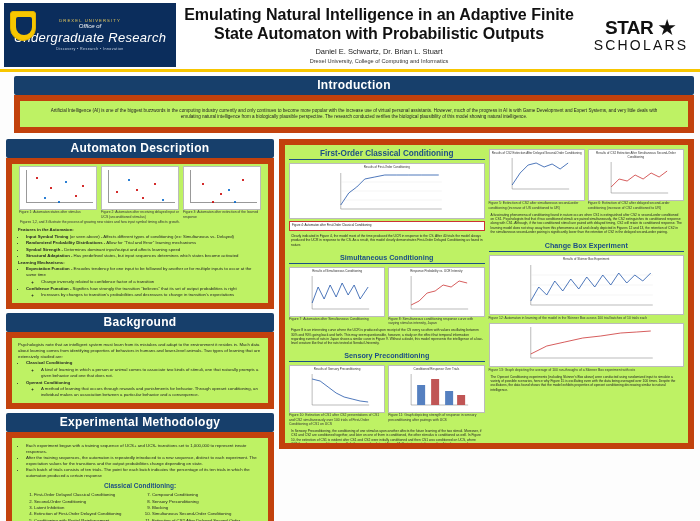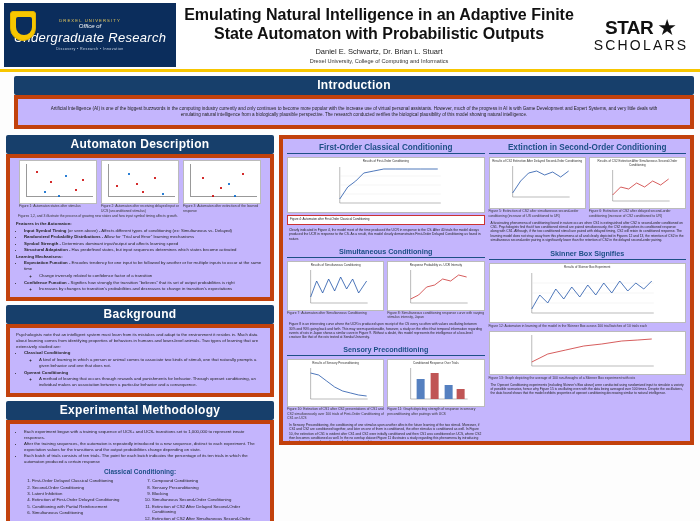--- a/index.html
+++ b/index.html
@@ -47,21 +47,21 @@
   .star-word { font-size:19px; font-weight:bold; letter-spacing:-0.5px; color:#111; }
   .star-glyph { font-size:22px; color:#111; line-height:1; }
   .scholars { font-size:14px; letter-spacing:2.2px; color:#111; margin-top:-2px; }
 
   
   .bar {
     background:#173f6b; color:#fff; text-align:center;
     font-size:12px; font-weight:bold; letter-spacing:.3px;
     padding:2px 0 3px; border-radius:2px;
   }
-  .panel { background:#c4b5fd; border:4px solid #c2410c; }
+  .panel { background:#bef264; border:6px solid #c2410c; }
 
   
   .intro-wrap { margin:4px 6px 6px;padding-left:8px; }
   .intro-body {
     font-size:4.6px; line-height:1.35; text-align:center;
     padding:7px 26px; color:#222;
   }
 
   
   .cols { display:flex; gap:5px; margin:4px 6px 0; }
@@ -350,21 +350,20 @@
               </div>
             </div>
             <div style="display:flex;gap:3px">
               <div class="figcap" style="flex:1">Figure 10: Extinction of CS1 after CS2 presentations of CS1 and CS2 simultaneously over 100 trials of First-Order Conditioning of CS1 on UCS</div>
               <div class="figcap" style="flex:1">Figure 11: Graph depicting strength of response in sensory preconditioning after pairings with UCS</div>
             </div>
             <div class="note">In Sensory Preconditioning, the conditioning of one stimulus upon another affects the future learning of the two stimuli. Moreover, if CS1 and CS2 are conditioned together, and later on one of them is conditioned, the other stimulus is conditioned as well. In Figure 10, the extinction of CS1 is evident after CS1 and CS2 were initially conditioned and then CS1 was conditioned on UCS, where CS2 then becomes conditioned as well. In the no overlap dataset Figure 11 illustrates a study regarding this phenomena by introducing homophones to an odor and a sample of a sucrose solution.</div>
           </div>
 
           <div class="res-col">
-            <div class="sub-h">Extinction in Second-Order Conditioning</div>
             <div style="display:flex;gap:3px">
               <div class="plotbox" style="height:52px;flex:1">
                 <div class="plot-title">Results of CS2 Extinction After Delayed Second-Order Conditioning</div>
                 <svg viewBox="0 0 70 40" width="100%" height="40">
                   <line class="axisline" x1="10" y1="34" x2="67" y2="34"></line>
                   <line class="axisline" x1="10" y1="3" x2="10" y2="34"></line>
                   <polyline class="curve" points="10,30 18,18 26,10 34,8 42,12 50,9 58,14 66,8"></polyline>
                 </svg>
               </div>
               <div class="plotbox" style="height:52px;flex:1">
@@ -375,21 +374,21 @@
                   <polyline class="curve2" points="10,28 18,20 26,22 34,16 42,20 50,14 58,18 66,12"></polyline>
                 </svg>
               </div>
             </div>
             <div style="display:flex;gap:3px">
               <div class="figcap" style="flex:1">Figure 5: Extinction of CS2 after simultaneous second-order conditioning (increase of US conditioned to UR)</div>
               <div class="figcap" style="flex:1">Figure 6: Extinction of CS2 after delayed second-order conditioning (increase of CS2 conditioned to UR)</div>
             </div>
             <div class="note">A fascinating phenomena of conditioning found in nature occurs when CS1 is extinguished after CS2 is second-order conditioned on CS1. Psychologists find that if two conditioned stimuli are paired simultaneously, the CS2 extinguishes its conditioned response along with CS1. Although, if the two conditioned stimuli are paired with delayed timing, CS2 will retain its conditioned response. The learning model does not stray away from this phenomena at all and clearly depicted in Figures 12 and 13, the retention of CS2 in the simultaneous second-order pairing is significantly lower than the retention of CS2 in the delayed second-order pairing.</div>
 
-            <div class="sub-h sm" style="margin-top:4px">Skinner Box Signifies</div>
+            <div class="sub-h sm" style="margin-top:4px">Change Box Experiment</div>
             <div class="plotbox" style="height:60px">
               <div class="plot-title">Results of Skinner Box Experiment</div>
               <svg viewBox="0 0 140 50" width="100%" height="50">
                 <line class="axisline" x1="14" y1="44" x2="136" y2="44"></line>
                 <line class="axisline" x1="14" y1="4" x2="14" y2="44"></line>
                 <line class="gridline" x1="14" y1="14" x2="136" y2="14"></line>
                 <line class="gridline" x1="14" y1="24" x2="136" y2="24"></line>
                 <line class="gridline" x1="14" y1="34" x2="136" y2="34"></line>
                 <polyline class="curve" points="14,40 22,26 30,34 38,20 46,30 54,18 62,28 70,16 78,26 86,14 94,24 102,12 110,22 118,14 126,20 134,12"></polyline>
               </svg>

